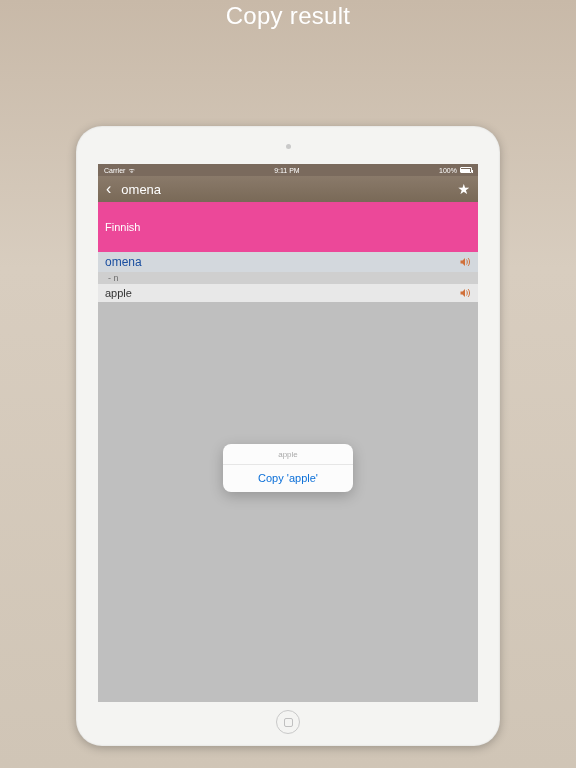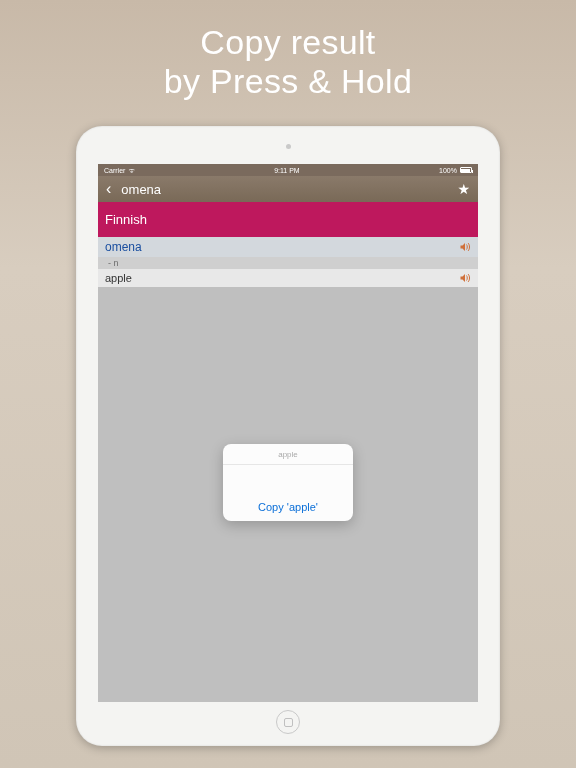--- a/index.html
+++ b/index.html
@@ -6,23 +6,23 @@
 body {
   width: 576px; height: 768px;
   font-family: -apple-system, "Helvetica Neue", Arial, sans-serif;
   background: linear-gradient(180deg, #c8b9a8 0%, #d8cdbf 35%, #d0c5b6 100%);
   position: relative;
   overflow: hidden;
 }
 .promo-title {
   text-align: center;
   color: #fff;
-  font-size: 34px;
+  font-size: 24px;
   font-weight: 300;
-  padding-top: 23px;
+  padding-top: 2px;
   line-height: 1.15;
   letter-spacing: 0.3px;
 }
 .ipad-frame {
   position: absolute;
   left: 76px; top: 126px;
   width: 424px; height: 620px;
   background: #f4f4f2;
   border-radius: 26px;
   box-shadow: 0 2px 10px rgba(0,0,0,0.25), inset 0 0 2px rgba(0,0,0,0.15);
@@ -63,24 +63,24 @@
   height: 26px;
   background: linear-gradient(180deg,#8a7a6a,#796957);
   display:flex; align-items:center;
   padding:0 8px;
   color:#fff;
 }
 .back-chev { font-size:16px; font-weight:300; margin-right:10px; }
 .nav-title { font-size:13px; font-weight:400; flex:1; }
 .star { font-size:14px; color:#fff; }
 .section-hdr {
-  background:#be185d;
+  background:#ec4899;
   color:#fff;
-  font-size:13px;
-  padding:10px 7px;
+  font-size:11px;
+  padding:19px 7px;
 }
 .row {
   display:flex; align-items:center; justify-content:space-between;
   padding:3px 7px;
 }
 .row-finnish { background:#d3d8dd; color:#1b4fa0; font-size:12px; font-weight:500; }
 .row-pos { background:#cfcfcf; color:#6d6d6d; font-size:9px; padding:1px 10px; }
 .row-english { background:#e8e8e8; color:#333; font-size:11px; }
 .speaker {
   width:12px; height:10px; position:relative;
@@ -99,29 +99,27 @@
 }
 .copy-popup .sel {
   font-size:8px; color:#aaa;
   padding:6px 0 5px;
   border-bottom:1px solid #e6e6e6;
 }
 .copy-popup .action {
   font-size:11px; color:#0b6fd8;
   padding:7px 0 8px;
   font-weight:500;
-  margin-top:29px;
 }
 </style>
 </head>
 <body>
 
 <div class="promo-title">
   <span>Copy result</span><br>
-  <span>by Press &amp; Hold</span>
 </div>
 
 <div class="ipad-frame">
   <div class="camera-dot"></div>
 
   <div class="ipad-screen">
 
     <div class="status-bar">
       <div class="status-left">
         <span>Carrier</span>

